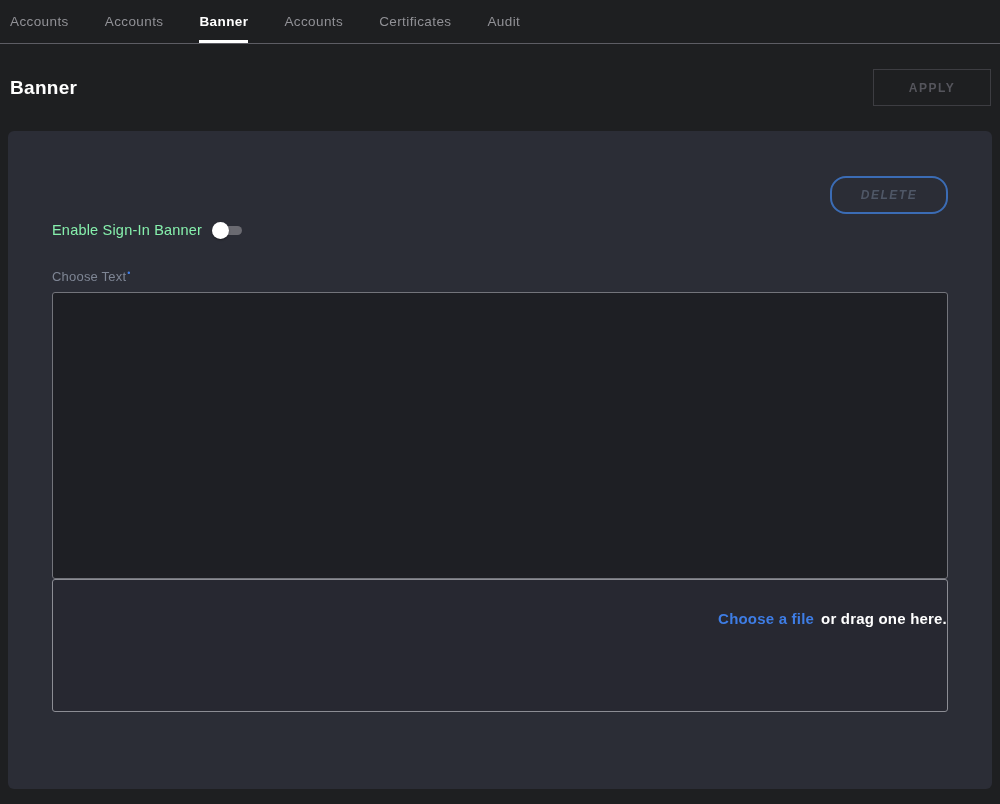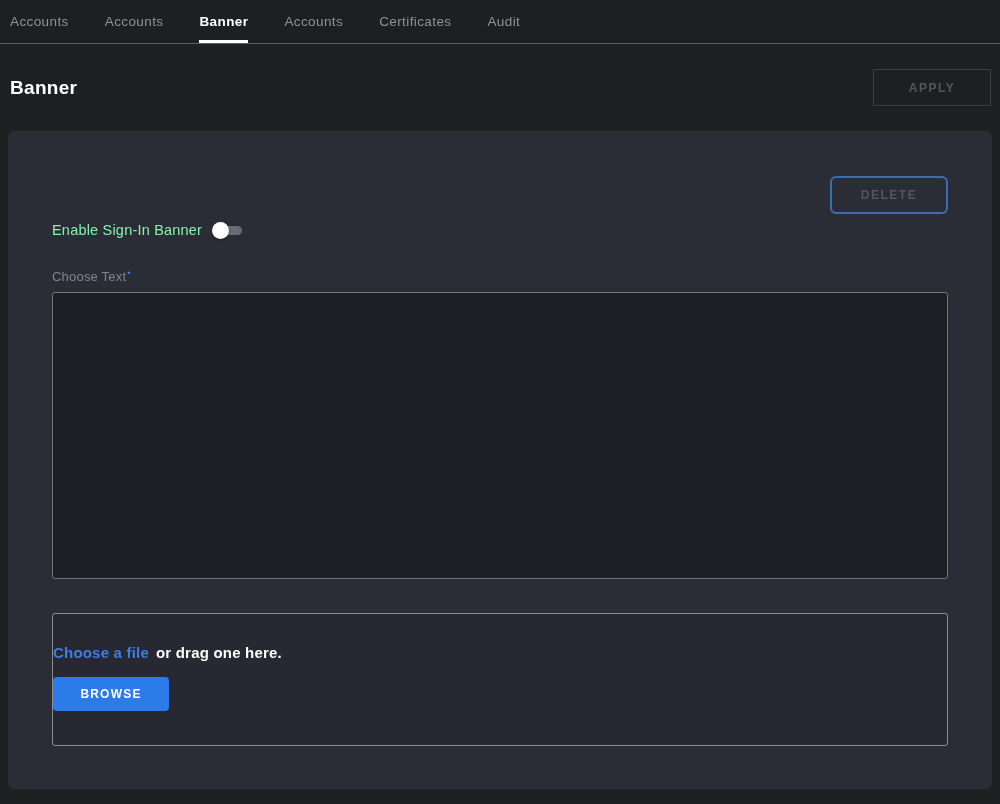--- a/index.html
+++ b/index.html
@@ -83,27 +83,28 @@
   .delete-row {
     margin-top: 45px;
     display: flex;
     justify-content: flex-end;
   }
   .btn-delete {
     width: 118px;
     height: 38px;
     background: transparent;
     border: 2px solid #3b6cb5;
-    border-radius: 6px;
+    border-radius: 16px;
     color: #4f5766;
     font-family: "Liberation Sans", sans-serif;
     font-size: 12px;
     font-weight: bold;
     letter-spacing: 1.5px;
     cursor: pointer;
+    font-style: italic;
   }
 
   
   .toggle-row {
     margin-top: 7px;
     display: flex;
     align-items: center;
   }
   .toggle-label {
     color: #86efac;
@@ -156,29 +157,28 @@
     resize: none;
     color: #ffffff;
     font-family: "Liberation Sans", sans-serif;
     font-size: 14px;
     padding: 10px;
     outline: none;
   }
 
   
   .dropzone {
-    margin-top: 34px;
     width: 100%;
     height: 133px;
     background: #272831;
     border: 1px solid #8c8d94;
     border-radius: 3px;
     display: flex;
     flex-direction: column;
-    align-items: flex-start;
+    align-items: flex-end;
     padding-top: 30px;
   }
   .dropzone-text {
     font-size: 15px;
     font-weight: 600;
     letter-spacing: 0.2px;
   }
   .choose-link {
     color: #3e7de5;
     cursor: pointer;
@@ -234,16 +234,15 @@
   <div class="field-label">
     <span>Choose Text</span><span class="required-marker">•</span>
   </div>
 
   <textarea class="banner-textarea" style=""></textarea>
 
   <div class="dropzone">
     <div class="dropzone-text">
       <span class="choose-link">Choose a file</span><span class="drag-text">or drag one here.</span>
     </div>
-    <button class="btn-browse">BROWSE</button>
   </div>
 
 </section>
 
 </body></html>

